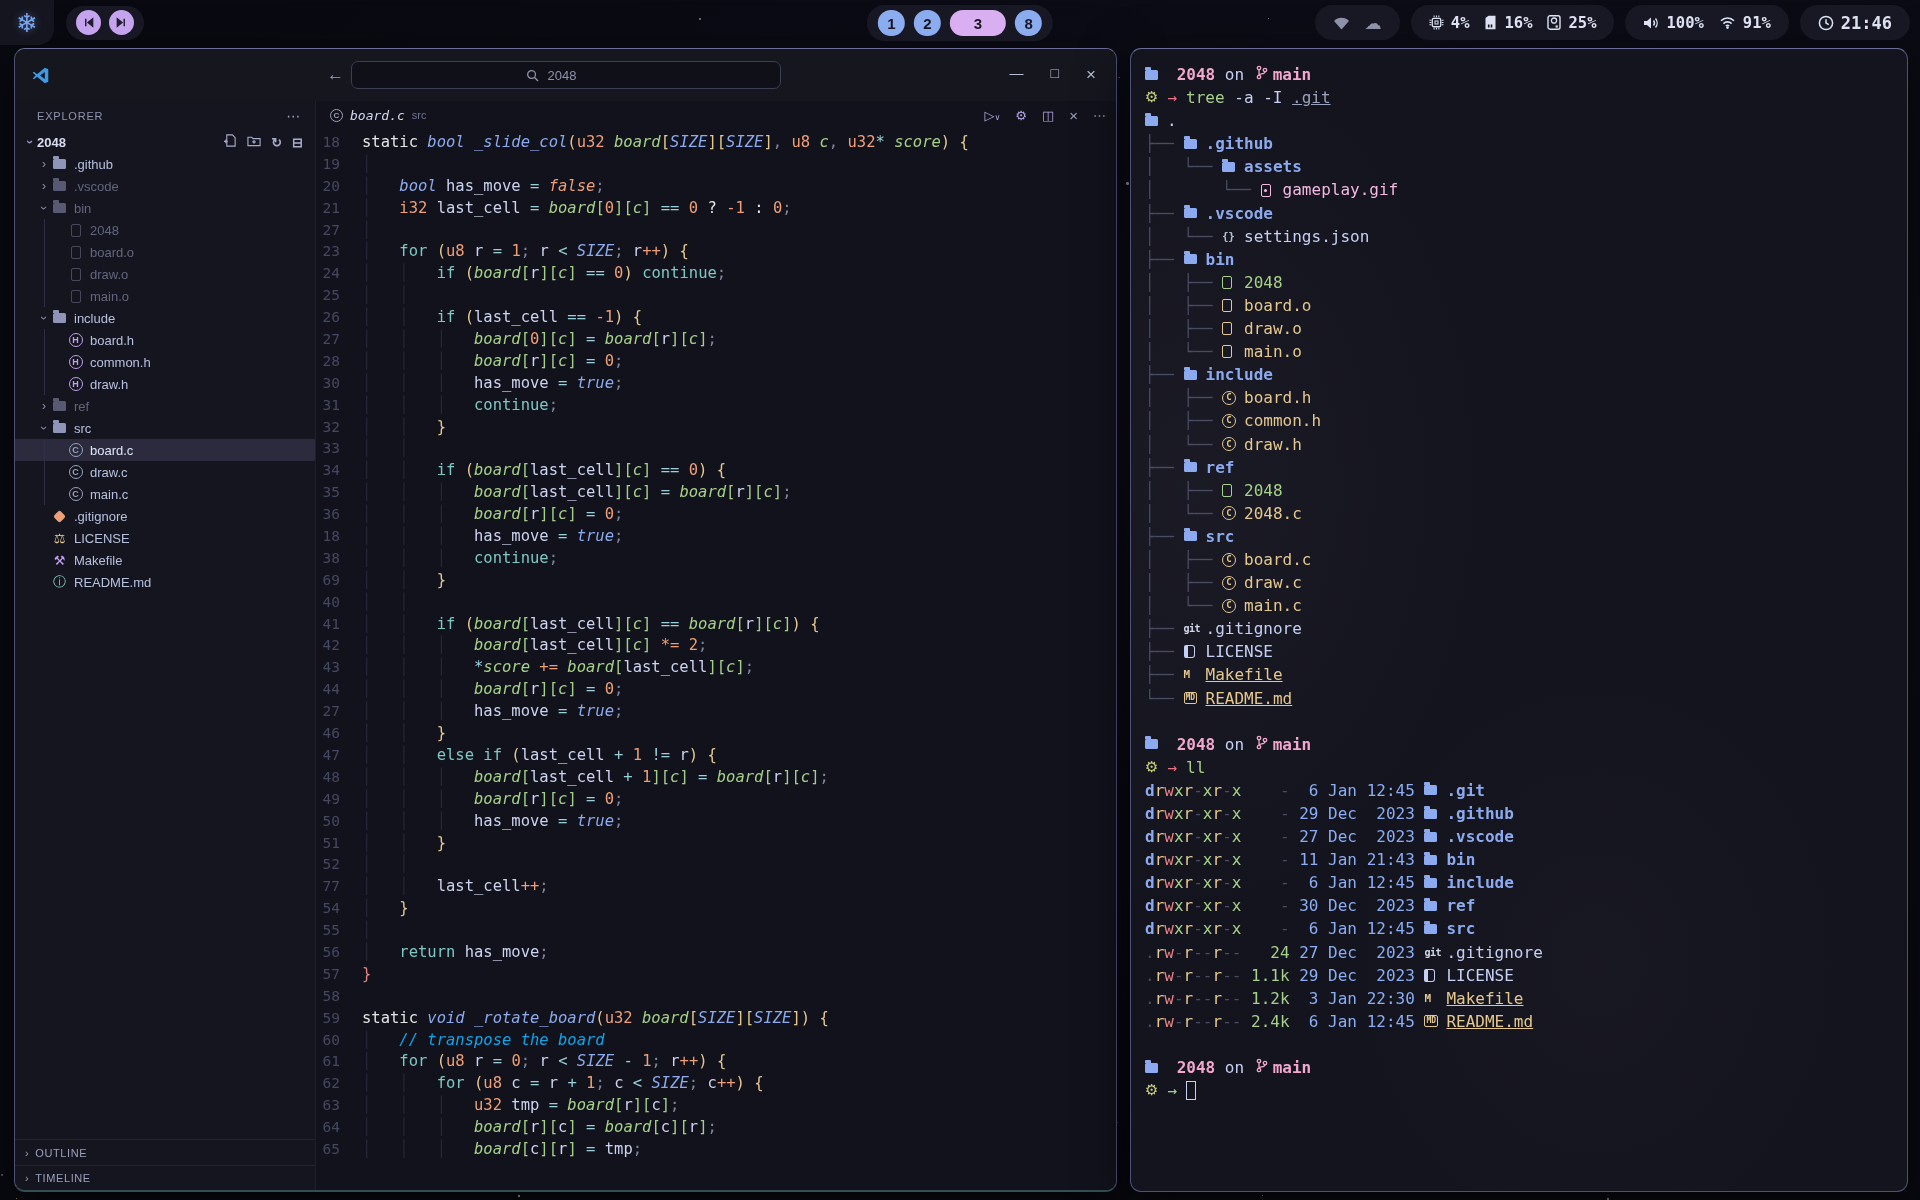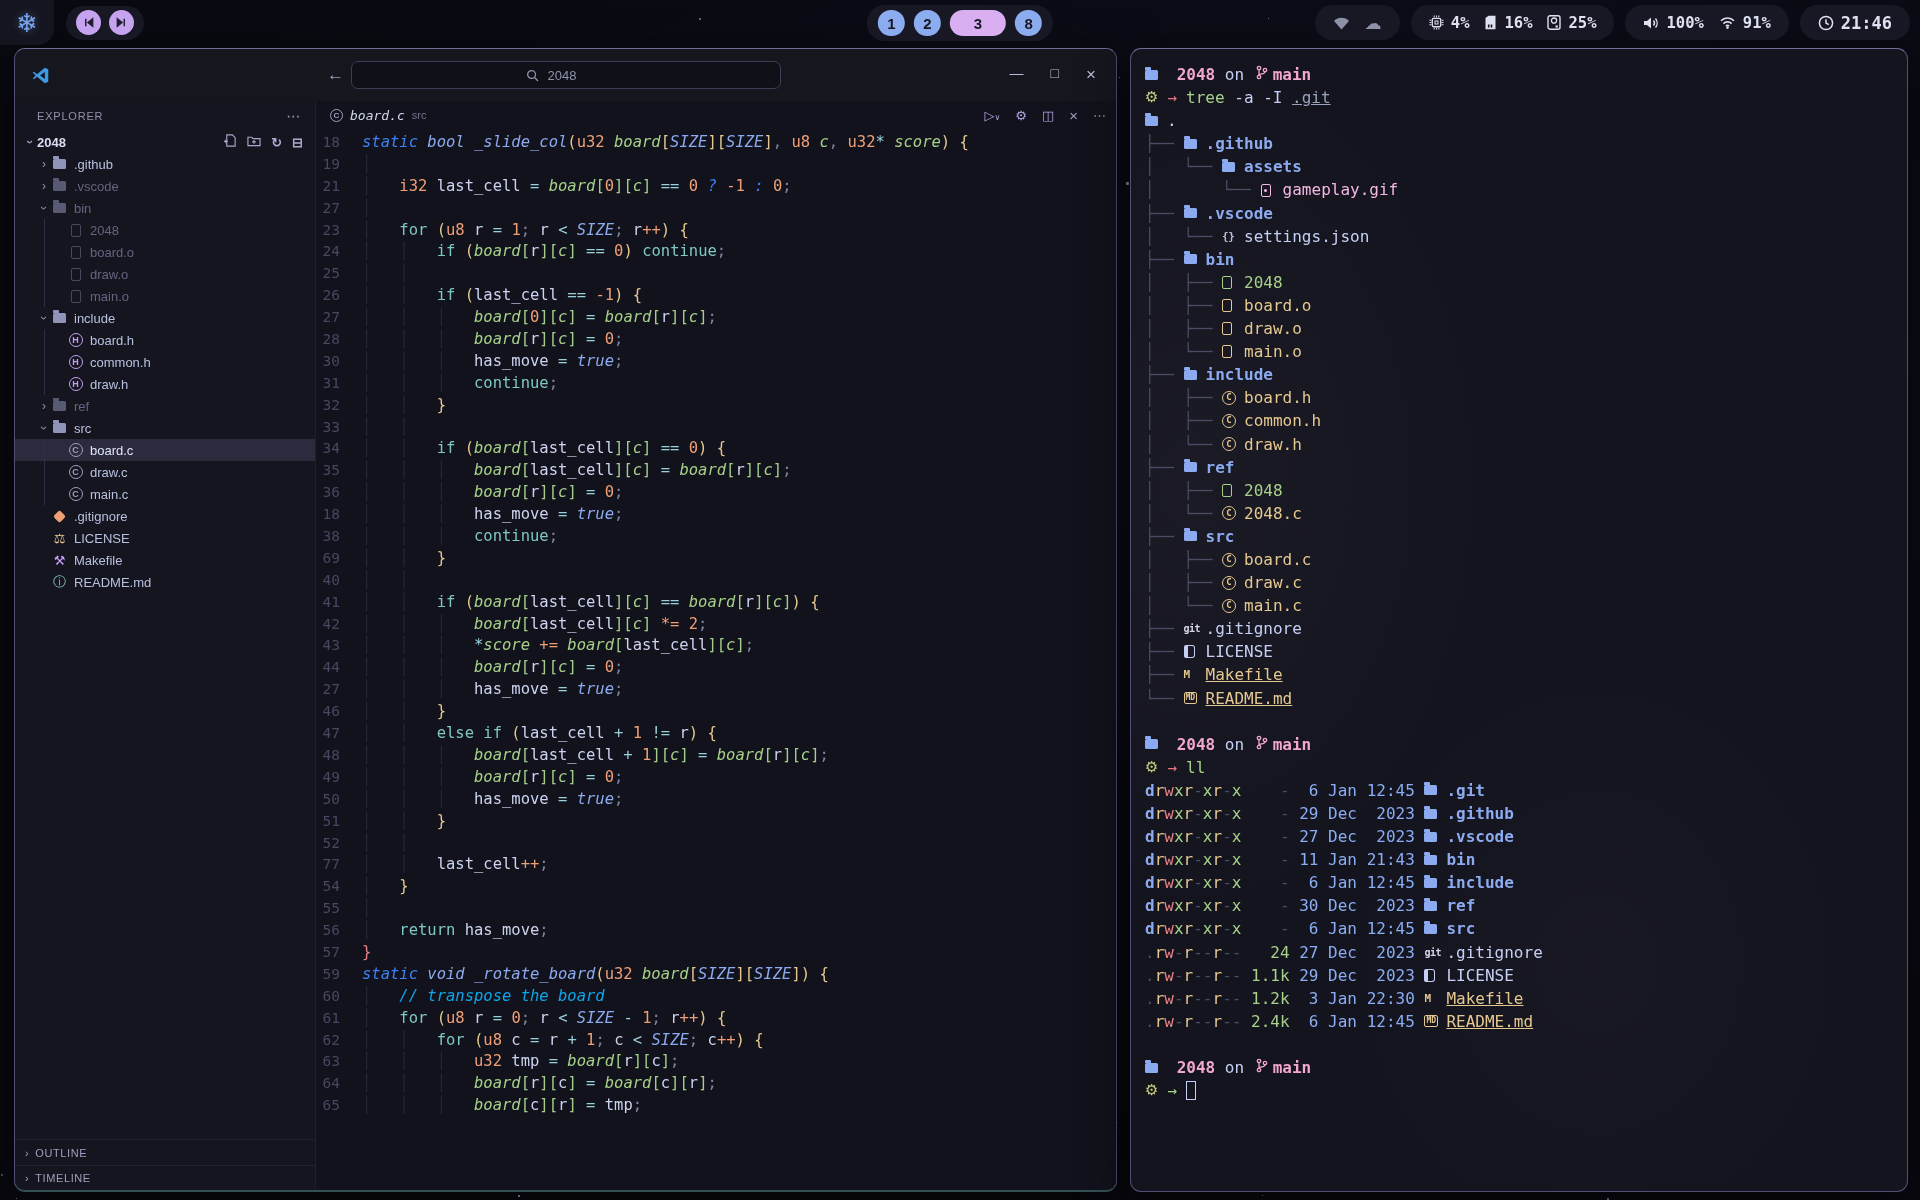--- a/index.html
+++ b/index.html
@@ -82,21 +82,21 @@
   .tab-label{font-style:italic;color:#d5daf0;font-size:13px;font-family:"DejaVu Sans Mono",monospace;}
   .tab-hint{color:#6f7493;font-size:11px;}
   .tab-actions{margin-left:auto;display:flex;gap:15px;color:#b4a7e5;font-size:13px;align-items:center;}
   .tab-actions .lite{color:#9aa0bd;}
   .code{flex:1;overflow:hidden;padding-top:3px;font-family:"DejaVu Sans Mono",monospace;font-size:15.5px;line-height:21.9px;}
   .code-line{display:flex;height:21.9px;white-space:pre;}
   .ln{flex:0 0 46px;text-align:right;padding-right:22px;color:#454861;font-size:14.5px;}
   .ct{white-space:pre;}
   .tk{white-space:pre;}
   .guide{color:#26273a;}
-  .fg{color:#c6d0f5;} .kw{color:#3b82f6;font-style:italic;} .ctl{color:#7ec8c3;font-weight:500;}
+  .fg{color:#c6d0f5;} .kw{color:#e5e5e5;} .ctl{color:#7ec8c3;font-weight:500;}
   .typ{color:#8caaee;font-style:italic;} .num{color:#ef9f76;} .boi{color:#ef9f76;font-style:italic;}
   .op{color:#99d1db;} .wop{color:#ef9f76;} .par{color:#a6d189;font-style:italic;}
   .var{color:#ccd3f0;} .b1{color:#e5c890;} .b2{color:#a2cd8a;} .brr{color:#e78284;}
   .pun{color:#7f869f;} .cmt{color:#0ea5e9;font-style:italic;}
 
   
   .term{padding:14px 0 0 14px;font-family:"DejaVu Sans Mono",monospace;font-size:16px;line-height:23.1px;height:100%;}
   .tl{display:flex;align-items:center;height:23.1px;white-space:pre;}
   .t-fg{color:#c6d0f5;} .t-dir{color:#8caaef;font-weight:bold;} .t-yel{color:#e5c890;}
   .t-yelu{color:#e5c890;text-decoration:underline;} .t-grn{color:#a6d189;} .t-pnk{color:#f4b8e4;} .t-dimu{color:#9aa2bd;text-decoration:underline;}
@@ -608,20 +608,21 @@
             <span><span>▷</span><span style="font-size:8px">∨</span></span>
             <span class="sym">⚙</span>
             <span>◫</span>
             <span class="lite" style="font-size:15px">×</span>
             <span class="lite">⋯</span>
           </div>
         </div>
         <div class="code" id="code">
             <div class="code-line"><span class="ln">18</span><span class="ct"><span class="tk kw">static</span><span class="tk fg"> </span><span class="tk typ">bool</span><span class="tk fg"> </span><span class="tk typ">_slide_col</span><span class="tk b1">(</span><span class="tk num">u32</span><span class="tk fg"> </span><span class="tk par">board</span><span class="tk b1">[</span><span class="tk typ">SIZE</span><span class="tk b1">]</span><span class="tk b1">[</span><span class="tk typ">SIZE</span><span class="tk b1">]</span><span class="tk pun">,</span><span class="tk fg"> </span><span class="tk num">u8</span><span class="tk fg"> </span><span class="tk par">c</span><span class="tk pun">,</span><span class="tk fg"> </span><span class="tk num">u32</span><span class="tk op">*</span><span class="tk fg"> </span><span class="tk par">score</span><span class="tk b1">)</span><span class="tk fg"> </span><span class="tk b1">{</span></span></div>
             <div class="code-line"><span class="ln">19</span><span class="ct"><span class="guide">│   </span></span></div>
+            <div class="code-line"><span class="ln">20</span><span class="ct"><span class="guide">│   </span><span class="tk typ">bool</span><span class="tk fg"> </span><span class="tk var">has_move</span><span class="tk fg"> </span><span class="tk op">=</span><span class="tk fg"> </span><span class="tk boi">false</span><span class="tk pun">;</span></span></div>
             <div class="code-line"><span class="ln">21</span><span class="ct"><span class="guide">│   </span><span class="tk num">i32</span><span class="tk fg"> </span><span class="tk var">last_cell</span><span class="tk fg"> </span><span class="tk op">=</span><span class="tk fg"> </span><span class="tk par">board</span><span class="tk b2">[</span><span class="tk num">0</span><span class="tk b2">]</span><span class="tk b2">[</span><span class="tk par">c</span><span class="tk b2">]</span><span class="tk fg"> </span><span class="tk op">==</span><span class="tk fg"> </span><span class="tk num">0</span><span class="tk fg"> </span><span class="tk kw">?</span><span class="tk fg"> </span><span class="tk num">-1</span><span class="tk fg"> </span><span class="tk kw">:</span><span class="tk fg"> </span><span class="tk num">0</span><span class="tk pun">;</span></span></div>
             <div class="code-line"><span class="ln">27</span><span class="ct"><span class="guide">│   </span></span></div>
             <div class="code-line"><span class="ln">23</span><span class="ct"><span class="guide">│   </span><span class="tk ctl">for</span><span class="tk fg"> </span><span class="tk b1">(</span><span class="tk num">u8</span><span class="tk fg"> </span><span class="tk var">r</span><span class="tk fg"> </span><span class="tk op">=</span><span class="tk fg"> </span><span class="tk num">1</span><span class="tk pun">;</span><span class="tk fg"> </span><span class="tk var">r</span><span class="tk fg"> </span><span class="tk op">&lt;</span><span class="tk fg"> </span><span class="tk typ">SIZE</span><span class="tk pun">;</span><span class="tk fg"> </span><span class="tk var">r</span><span class="tk wop">++</span><span class="tk b1">)</span><span class="tk fg"> </span><span class="tk b1">{</span></span></div>
             <div class="code-line"><span class="ln">24</span><span class="ct"><span class="guide">│   │   </span><span class="tk ctl">if</span><span class="tk fg"> </span><span class="tk b1">(</span><span class="tk par">board</span><span class="tk b2">[</span><span class="tk var">r</span><span class="tk b2">]</span><span class="tk b2">[</span><span class="tk par">c</span><span class="tk b2">]</span><span class="tk fg"> </span><span class="tk op">==</span><span class="tk fg"> </span><span class="tk num">0</span><span class="tk b1">)</span><span class="tk fg"> </span><span class="tk ctl">continue</span><span class="tk pun">;</span></span></div>
             <div class="code-line"><span class="ln">25</span><span class="ct"><span class="guide">│   │   </span></span></div>
             <div class="code-line"><span class="ln">26</span><span class="ct"><span class="guide">│   │   </span><span class="tk ctl">if</span><span class="tk fg"> </span><span class="tk b1">(</span><span class="tk var">last_cell</span><span class="tk fg"> </span><span class="tk op">==</span><span class="tk fg"> </span><span class="tk num">-1</span><span class="tk b1">)</span><span class="tk fg"> </span><span class="tk b1">{</span></span></div>
             <div class="code-line"><span class="ln">27</span><span class="ct"><span class="guide">│   │   │   </span><span class="tk par">board</span><span class="tk b2">[</span><span class="tk num">0</span><span class="tk b2">]</span><span class="tk b2">[</span><span class="tk par">c</span><span class="tk b2">]</span><span class="tk fg"> </span><span class="tk op">=</span><span class="tk fg"> </span><span class="tk par">board</span><span class="tk b2">[</span><span class="tk var">r</span><span class="tk b2">]</span><span class="tk b2">[</span><span class="tk par">c</span><span class="tk b2">]</span><span class="tk pun">;</span></span></div>
             <div class="code-line"><span class="ln">28</span><span class="ct"><span class="guide">│   │   │   </span><span class="tk par">board</span><span class="tk b2">[</span><span class="tk var">r</span><span class="tk b2">]</span><span class="tk b2">[</span><span class="tk par">c</span><span class="tk b2">]</span><span class="tk fg"> </span><span class="tk op">=</span><span class="tk fg"> </span><span class="tk num">0</span><span class="tk pun">;</span></span></div>
             <div class="code-line"><span class="ln">30</span><span class="ct"><span class="guide">│   │   │   </span><span class="tk var">has_move</span><span class="tk fg"> </span><span class="tk op">=</span><span class="tk fg"> </span><span class="tk typ">true</span><span class="tk pun">;</span></span></div>
             <div class="code-line"><span class="ln">31</span><span class="ct"><span class="guide">│   │   │   </span><span class="tk ctl">continue</span><span class="tk pun">;</span></span></div>
@@ -644,20 +645,21 @@
             <div class="code-line"><span class="ln">48</span><span class="ct"><span class="guide">│   │   │   </span><span class="tk par">board</span><span class="tk b2">[</span><span class="tk var">last_cell</span><span class="tk fg"> </span><span class="tk op">+</span><span class="tk fg"> </span><span class="tk num">1</span><span class="tk b2">]</span><span class="tk b2">[</span><span class="tk par">c</span><span class="tk b2">]</span><span class="tk fg"> </span><span class="tk op">=</span><span class="tk fg"> </span><span class="tk par">board</span><span class="tk b2">[</span><span class="tk var">r</span><span class="tk b2">]</span><span class="tk b2">[</span><span class="tk par">c</span><span class="tk b2">]</span><span class="tk pun">;</span></span></div>
             <div class="code-line"><span class="ln">49</span><span class="ct"><span class="guide">│   │   │   </span><span class="tk par">board</span><span class="tk b2">[</span><span class="tk var">r</span><span class="tk b2">]</span><span class="tk b2">[</span><span class="tk par">c</span><span class="tk b2">]</span><span class="tk fg"> </span><span class="tk op">=</span><span class="tk fg"> </span><span class="tk num">0</span><span class="tk pun">;</span></span></div>
             <div class="code-line"><span class="ln">50</span><span class="ct"><span class="guide">│   │   │   </span><span class="tk var">has_move</span><span class="tk fg"> </span><span class="tk op">=</span><span class="tk fg"> </span><span class="tk typ">true</span><span class="tk pun">;</span></span></div>
             <div class="code-line"><span class="ln">51</span><span class="ct"><span class="guide">│   │   </span><span class="tk b1">}</span></span></div>
             <div class="code-line"><span class="ln">52</span><span class="ct"><span class="guide">│   │   </span></span></div>
             <div class="code-line"><span class="ln">77</span><span class="ct"><span class="guide">│   │   </span><span class="tk var">last_cell</span><span class="tk wop">++</span><span class="tk pun">;</span></span></div>
             <div class="code-line"><span class="ln">54</span><span class="ct"><span class="guide">│   </span><span class="tk b1">}</span></span></div>
             <div class="code-line"><span class="ln">55</span><span class="ct"><span class="guide">│   </span></span></div>
             <div class="code-line"><span class="ln">56</span><span class="ct"><span class="guide">│   </span><span class="tk ctl">return</span><span class="tk fg"> </span><span class="tk var">has_move</span><span class="tk pun">;</span></span></div>
             <div class="code-line"><span class="ln">57</span><span class="ct"><span class="tk brr">}</span></span></div>
+            <div class="code-line"><span class="ln">58</span><span class="ct"></span></div>
             <div class="code-line"><span class="ln">59</span><span class="ct"><span class="tk kw">static</span><span class="tk fg"> </span><span class="tk typ">void</span><span class="tk fg"> </span><span class="tk typ">_rotate_board</span><span class="tk b1">(</span><span class="tk num">u32</span><span class="tk fg"> </span><span class="tk par">board</span><span class="tk b1">[</span><span class="tk typ">SIZE</span><span class="tk b1">]</span><span class="tk b1">[</span><span class="tk typ">SIZE</span><span class="tk b1">]</span><span class="tk b1">)</span><span class="tk fg"> </span><span class="tk b1">{</span></span></div>
             <div class="code-line"><span class="ln">60</span><span class="ct"><span class="guide">│   </span><span class="tk cmt">// transpose the board</span></span></div>
             <div class="code-line"><span class="ln">61</span><span class="ct"><span class="guide">│   </span><span class="tk ctl">for</span><span class="tk fg"> </span><span class="tk b1">(</span><span class="tk num">u8</span><span class="tk fg"> </span><span class="tk var">r</span><span class="tk fg"> </span><span class="tk op">=</span><span class="tk fg"> </span><span class="tk num">0</span><span class="tk pun">;</span><span class="tk fg"> </span><span class="tk var">r</span><span class="tk fg"> </span><span class="tk op">&lt;</span><span class="tk fg"> </span><span class="tk typ">SIZE</span><span class="tk fg"> </span><span class="tk op">-</span><span class="tk fg"> </span><span class="tk num">1</span><span class="tk pun">;</span><span class="tk fg"> </span><span class="tk var">r</span><span class="tk wop">++</span><span class="tk b1">)</span><span class="tk fg"> </span><span class="tk b1">{</span></span></div>
             <div class="code-line"><span class="ln">62</span><span class="ct"><span class="guide">│   │   </span><span class="tk ctl">for</span><span class="tk fg"> </span><span class="tk b1">(</span><span class="tk num">u8</span><span class="tk fg"> </span><span class="tk var">c</span><span class="tk fg"> </span><span class="tk op">=</span><span class="tk fg"> </span><span class="tk var">r</span><span class="tk fg"> </span><span class="tk op">+</span><span class="tk fg"> </span><span class="tk num">1</span><span class="tk pun">;</span><span class="tk fg"> </span><span class="tk var">c</span><span class="tk fg"> </span><span class="tk op">&lt;</span><span class="tk fg"> </span><span class="tk typ">SIZE</span><span class="tk pun">;</span><span class="tk fg"> </span><span class="tk var">c</span><span class="tk wop">++</span><span class="tk b1">)</span><span class="tk fg"> </span><span class="tk b1">{</span></span></div>
             <div class="code-line"><span class="ln">63</span><span class="ct"><span class="guide">│   │   │   </span><span class="tk num">u32</span><span class="tk fg"> </span><span class="tk var">tmp</span><span class="tk fg"> </span><span class="tk op">=</span><span class="tk fg"> </span><span class="tk par">board</span><span class="tk b2">[</span><span class="tk var">r</span><span class="tk b2">]</span><span class="tk b2">[</span><span class="tk var">c</span><span class="tk b2">]</span><span class="tk pun">;</span></span></div>
             <div class="code-line"><span class="ln">64</span><span class="ct"><span class="guide">│   │   │   </span><span class="tk par">board</span><span class="tk b2">[</span><span class="tk var">r</span><span class="tk b2">]</span><span class="tk b2">[</span><span class="tk var">c</span><span class="tk b2">]</span><span class="tk fg"> </span><span class="tk op">=</span><span class="tk fg"> </span><span class="tk par">board</span><span class="tk b2">[</span><span class="tk var">c</span><span class="tk b2">]</span><span class="tk b2">[</span><span class="tk var">r</span><span class="tk b2">]</span><span class="tk pun">;</span></span></div>
             <div class="code-line"><span class="ln">65</span><span class="ct"><span class="guide">│   │   │   </span><span class="tk par">board</span><span class="tk b2">[</span><span class="tk var">c</span><span class="tk b2">]</span><span class="tk b2">[</span><span class="tk var">r</span><span class="tk b2">]</span><span class="tk fg"> </span><span class="tk op">=</span><span class="tk fg"> </span><span class="tk var">tmp</span><span class="tk pun">;</span></span></div>
           </div>
       </div>
     </div>

